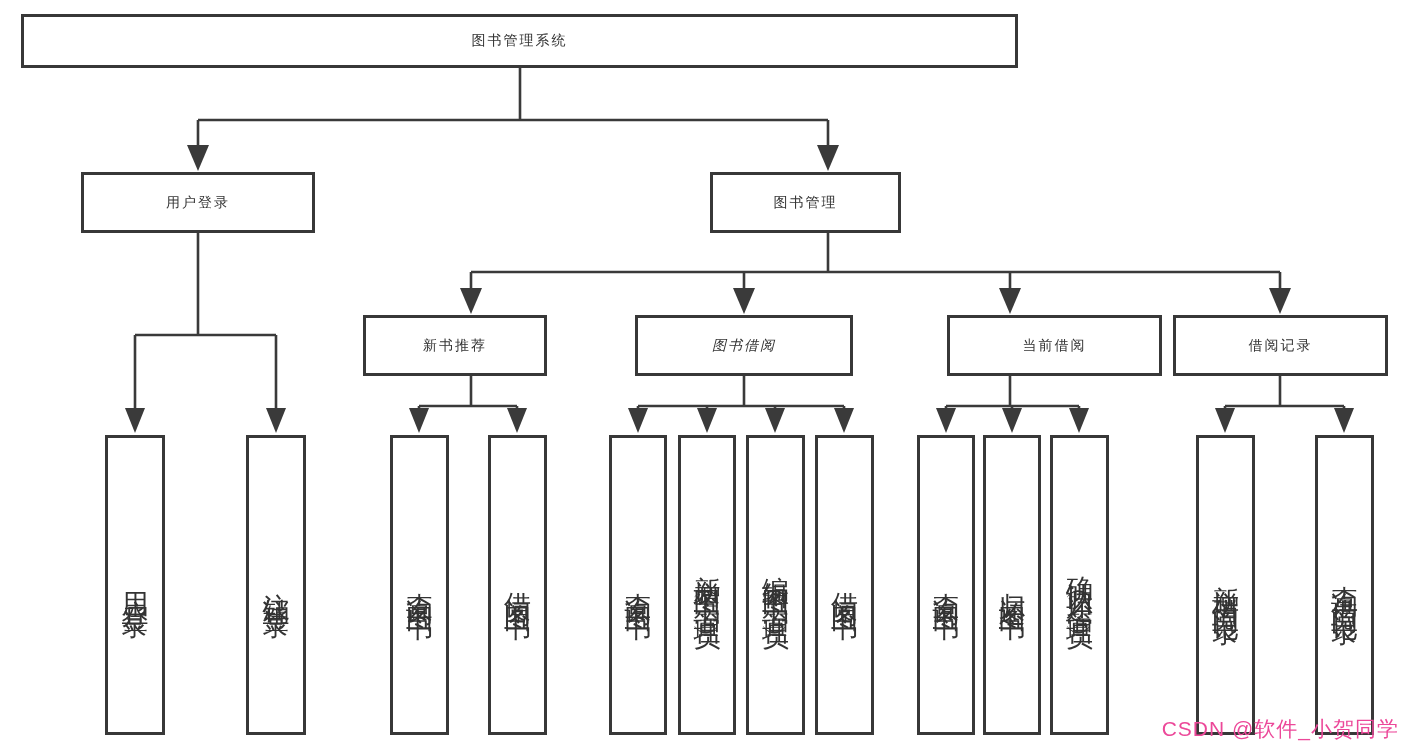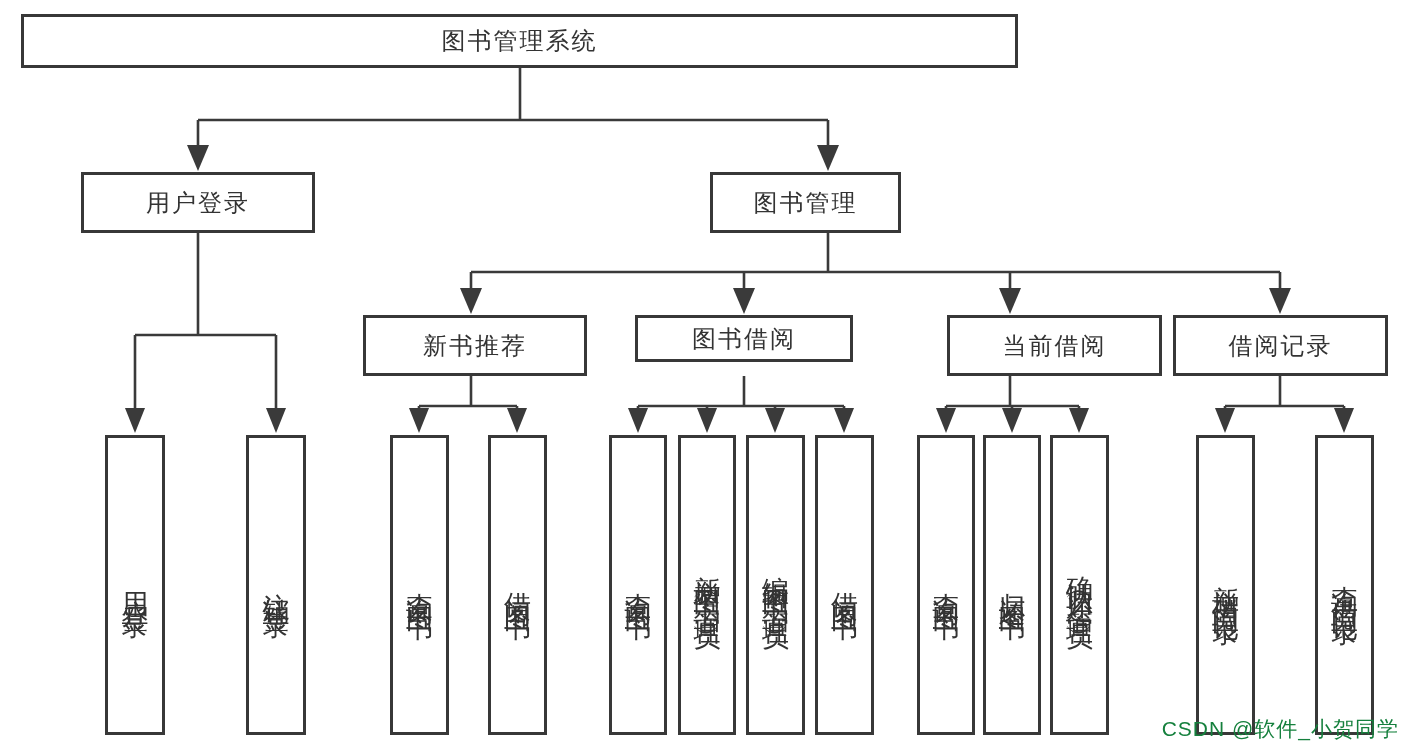--- a/index.html
+++ b/index.html
@@ -28,37 +28,37 @@
   }
   .node {
     position: absolute;
     box-sizing: border-box;
     background: #ffffff;
     border: 3px solid #383838;
     color: #333333;
     display: flex;
     align-items: center;
     justify-content: center;
-    font-size: 24px;
+    font-size: 14px;
     letter-spacing: 2px;
     z-index: 1;
     white-space: nowrap;
   }
   .leaf {
     writing-mode: vertical-rl;
     font-size: 27px;
     letter-spacing: 7px;
     white-space: normal;
   }
   .watermark {
     position: absolute;
     right: 6px;
     top: 715px;
     font-size: 21px;
-    color: #15803d;
+    color: #ec4899;
     letter-spacing: 1px;
     z-index: 2;
   }
 </style>
 </head>
 <body>
 
 <div class="stage">
 
   <svg class="connector-layer" viewBox="0 0 1405 747" xmlns="http://www.w3.org/2000/svg">
@@ -109,22 +109,22 @@
       <polygon points="1215,408 1235,408 1225,433"></polygon>
       <polygon points="1334,408 1354,408 1344,433"></polygon>
     </g>
   </svg>
 
   <div class="node" style="left:21px; top:14px; width:997px; height:54px;">图书管理系统</div>
 
   <div class="node" style="left:81px; top:172px; width:234px; height:61px;">用户登录</div>
   <div class="node" style="left:710px; top:172px; width:191px; height:61px;">图书管理</div>
 
-  <div class="node" style="left:363px; top:315px; width:224px; height:61px;">新书推荐</div>
-  <div class="node" style="left:635px; top:315px; width:218px; height:47px;">图书借阅</div>
+  <div class="node" style="left:363px; top:315px; width:184px; height:61px;">新书推荐</div>
+  <div class="node" style="left:635px; top:315px; width:218px; height:61px;font-style:italic;">图书借阅</div>
   <div class="node" style="left:903px; top:315px; width:215px; height:61px;margin-left:44px;">当前借阅</div>
   <div class="node" style="left:1173px; top:315px; width:215px; height:61px;">借阅记录</div>
 
   <div class="node leaf" style="left:105px; top:435px; width:60px; height:300px;">用户登录</div>
   <div class="node leaf" style="left:246px; top:435px; width:60px; height:300px;">注销登录</div>
 
   <div class="node leaf" style="left:390px; top:435px; width:59px; height:300px;">查询图书</div>
   <div class="node leaf" style="left:488px; top:435px; width:59px; height:300px;">借阅图书</div>
 
   <div class="node leaf" style="left:609px; top:435px; width:58px; height:300px;">查询图书</div>

